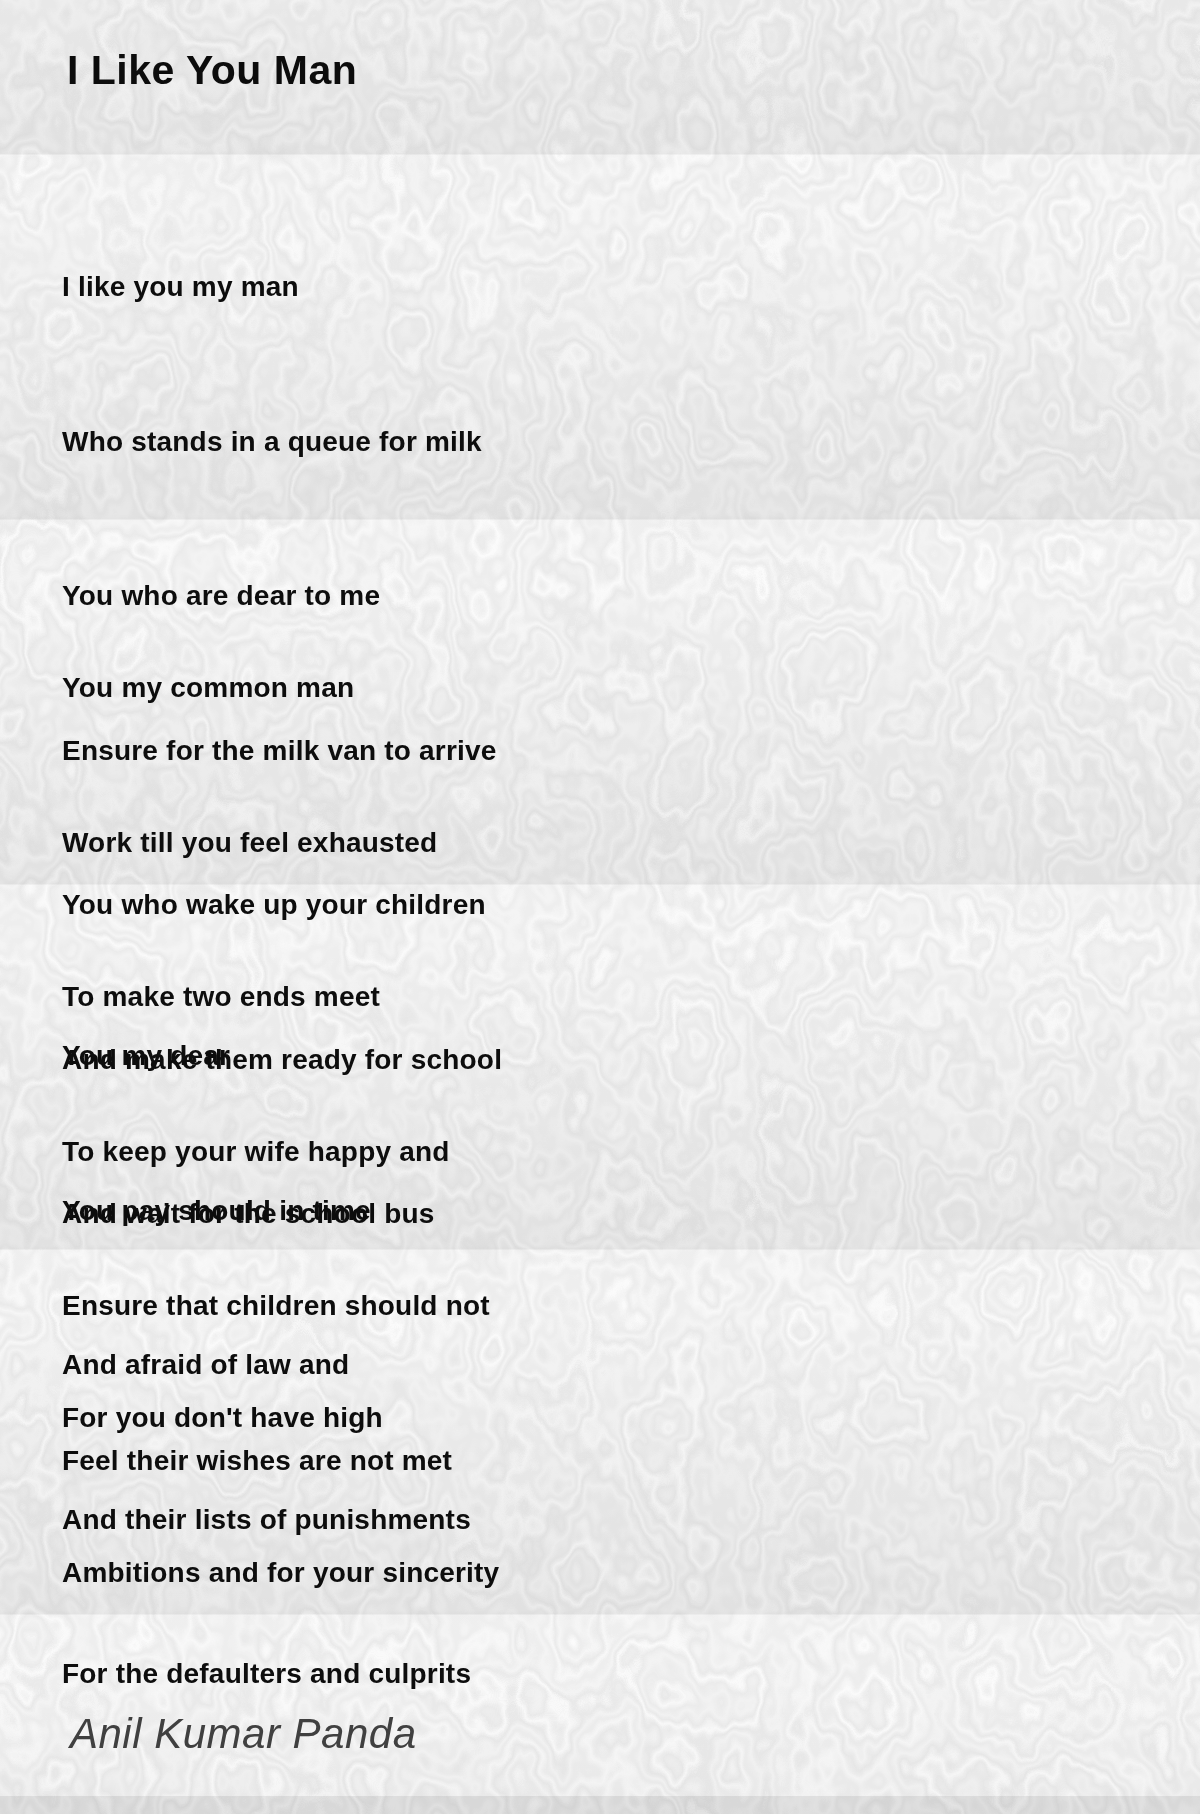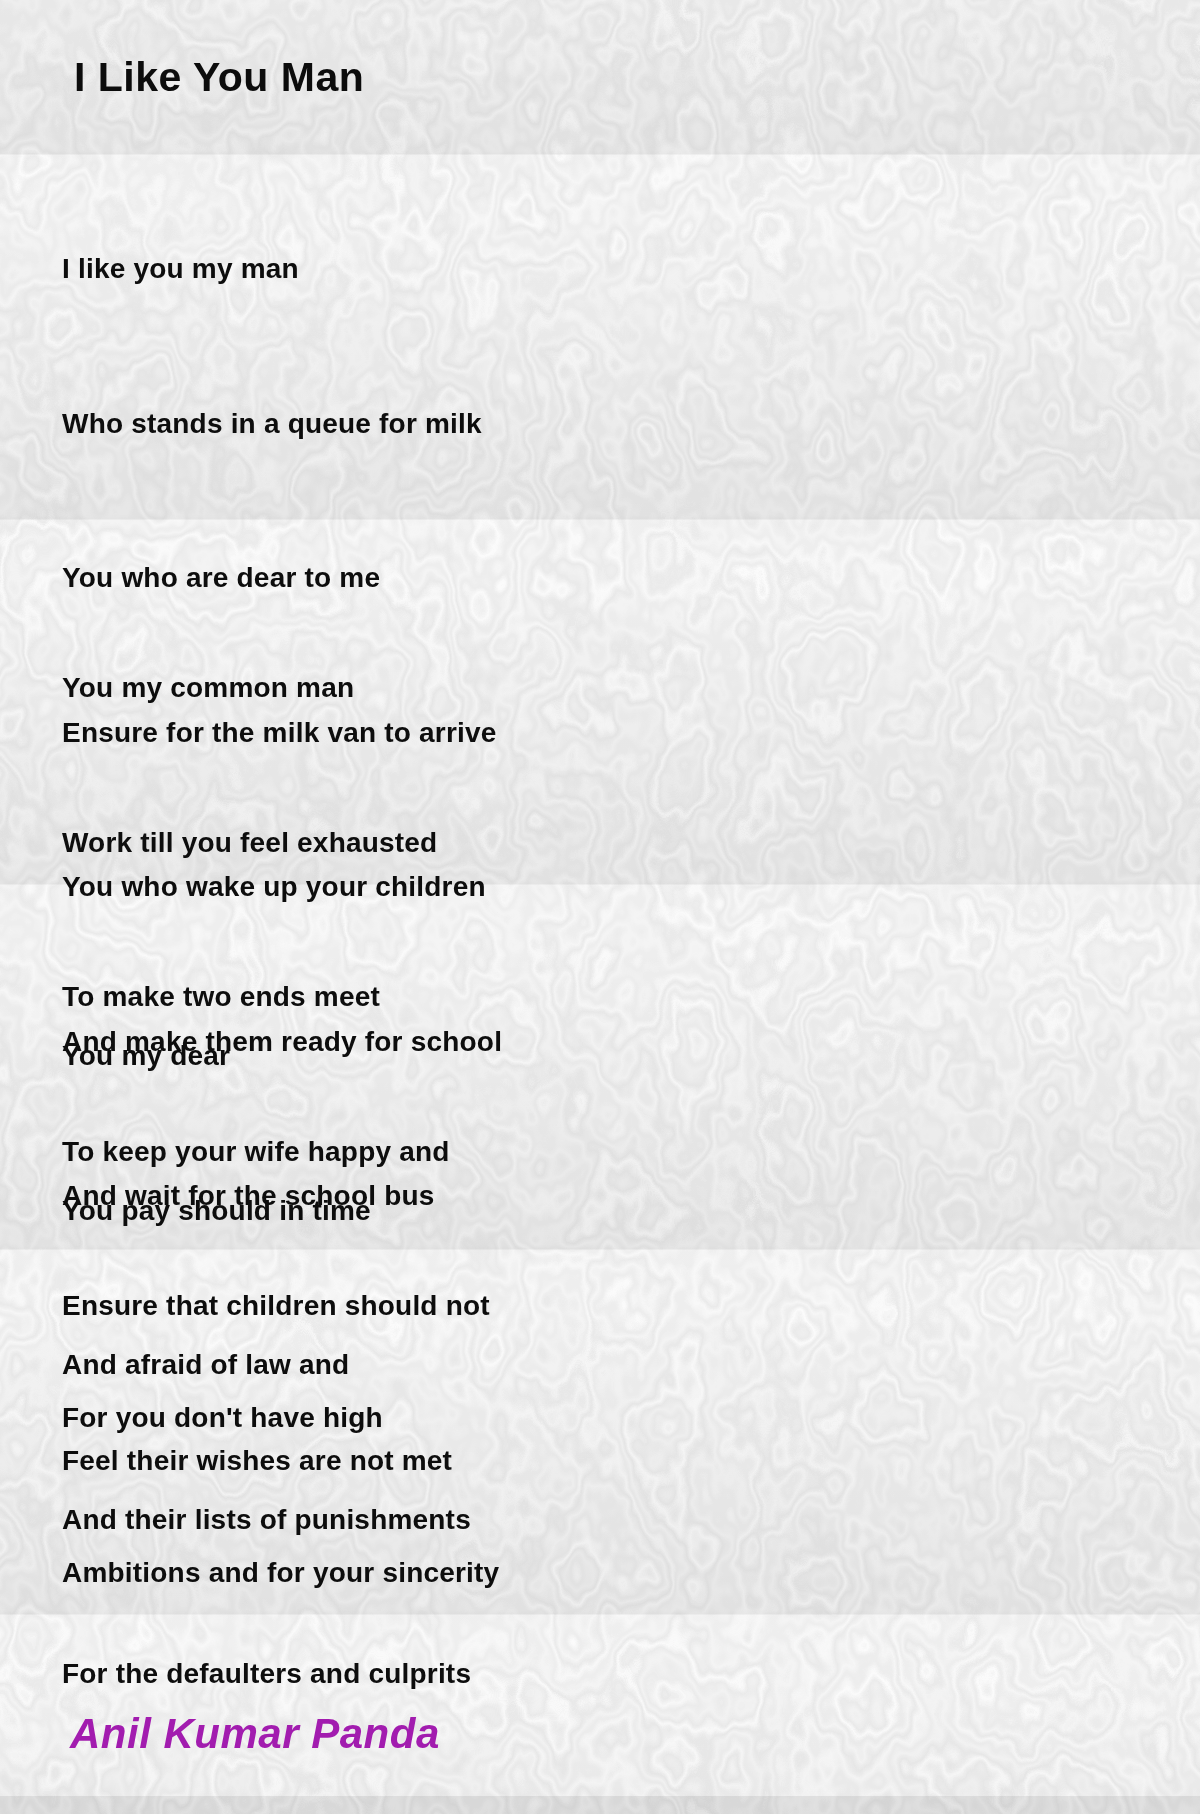--- a/index.html
+++ b/index.html
@@ -45,53 +45,53 @@
     top: 1796px;
     width: 100%;
     height: 18px;
     background: rgba(0,0,0,0.07);
     pointer-events: none;
   }
   .title {
     position: absolute;
     left: 66px;
     top: 49px;
-    margin: 8px;
+    margin: 1px;
     font-size: 41px;
     line-height: 1;
     font-weight: bold;
     letter-spacing: 0.5px;
     color: #0c0c0c;
   }
   .stanza {
     position: absolute;
     left: 62px;
     margin: 0;
     font-size: 28px;
     font-weight: bold;
     line-height: 51.5px;
     letter-spacing: 0.2px;
     color: #0d0d0d;
     white-space: pre;
   }
-  .stanza-1 { top: 140px; }
+  .stanza-1 { top: 158px; }
   .stanza-2 { top: 559px; }
   .stanza-3 { top: 927px; }
   .stanza-4 { top: 1289px; }
   .author {
     position: absolute;
     left: 70px;
     top: 1713px;
     margin: 0;
     font-size: 42px;
     line-height: 1;
     font-style: italic;
-    font-weight: bold;
+    font-weight: normal;
     letter-spacing: 0.5px;
-    color: #a21caf;
+    color: #404040;
   }
 </style>
 </head>
 <body>
 
 <div class="page">
 
   <svg class="texture" width="1200" height="1814" viewBox="0 0 1200 1814" xmlns="http://www.w3.org/2000/svg" aria-hidden="true">
     <defs>
       <filter id="swirlTex" x="0" y="0" width="100%" height="100%">

